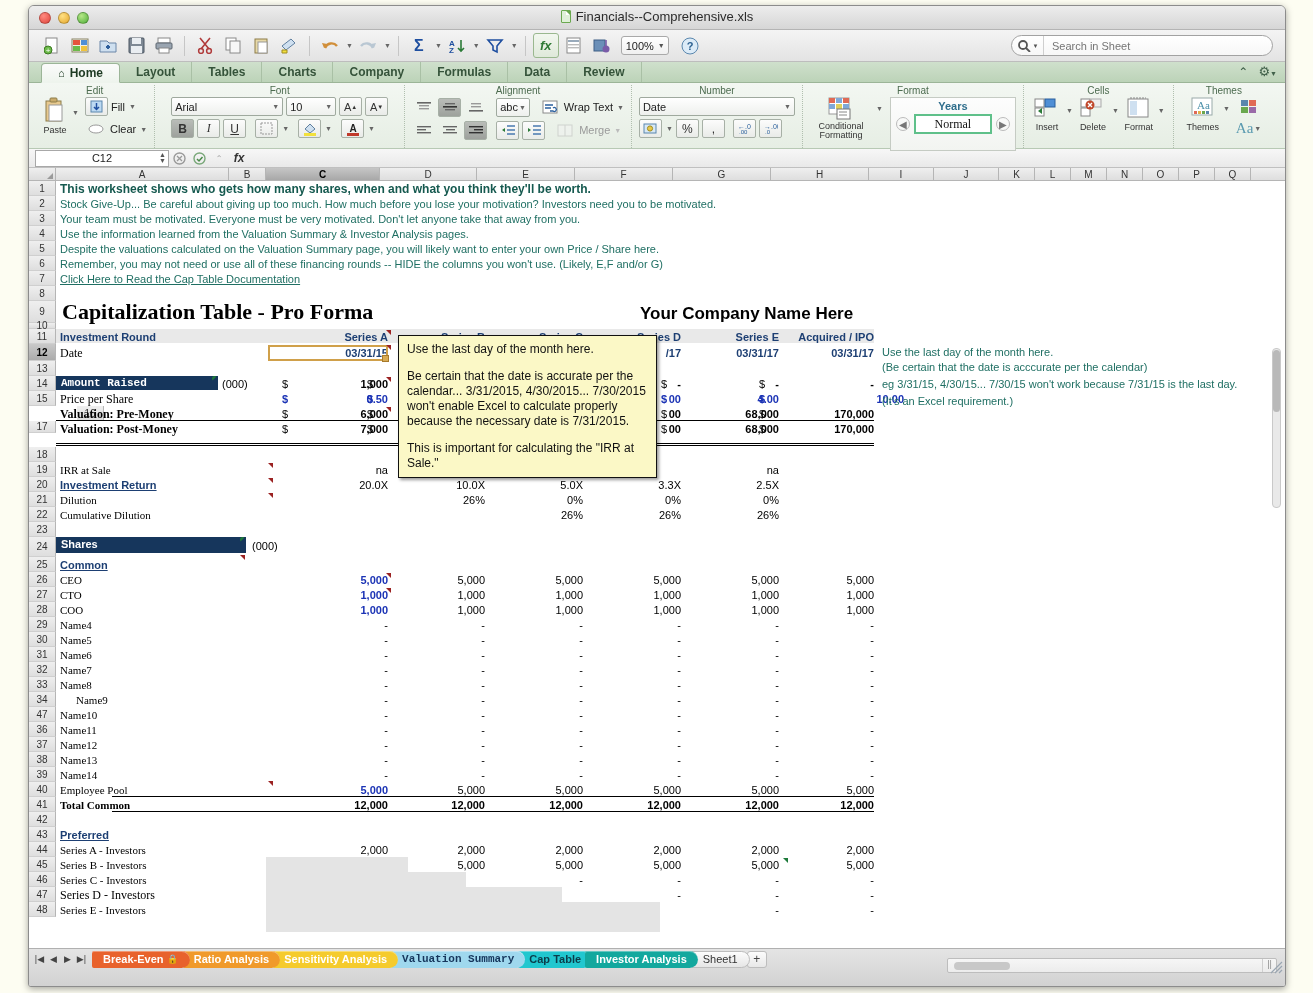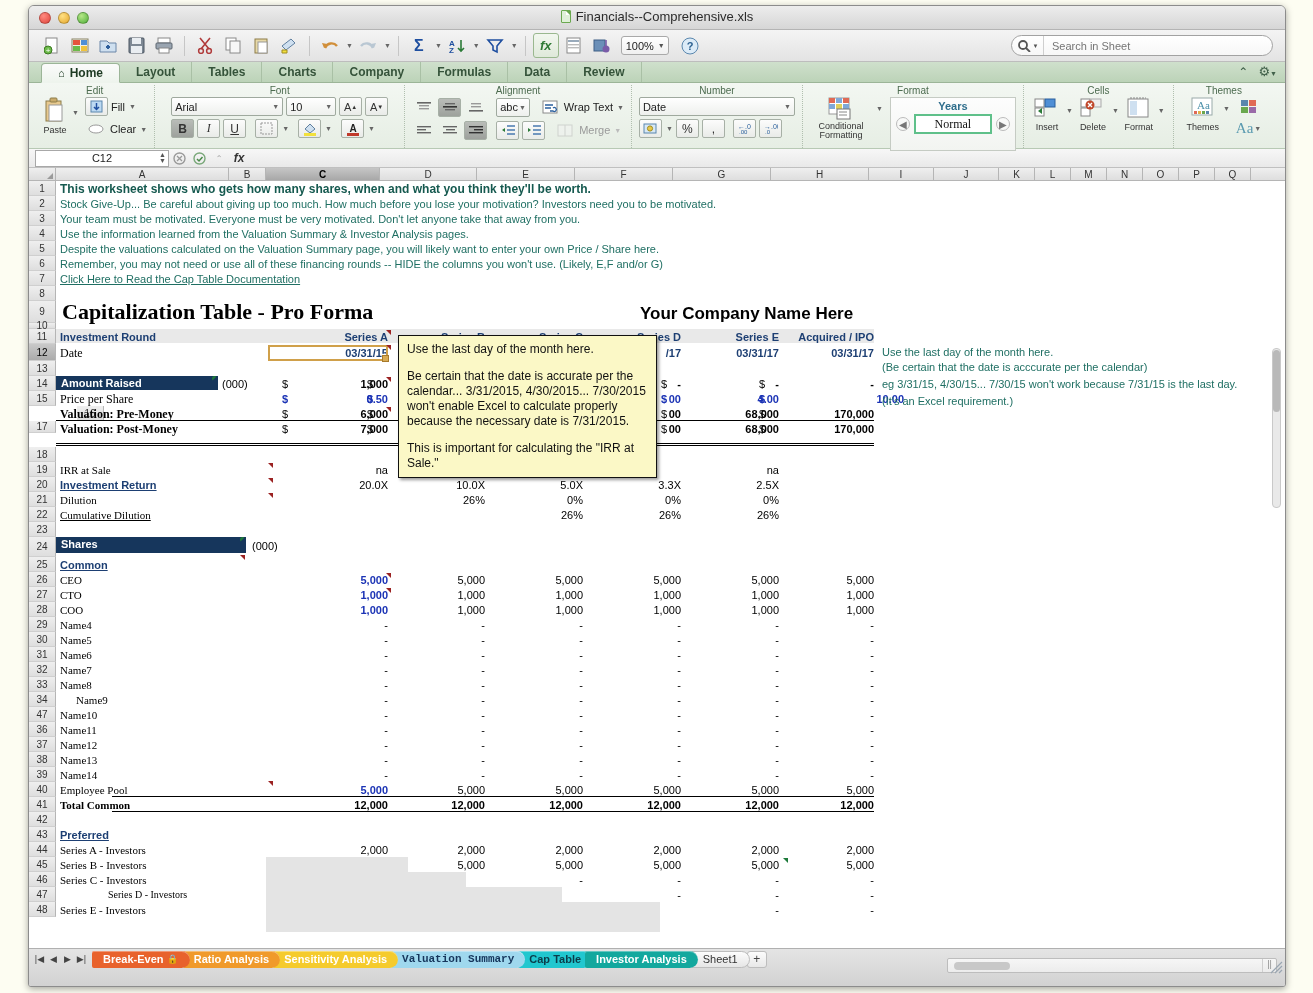--- a/index.html
+++ b/index.html
@@ -149,21 +149,21 @@
     border-right:1px solid #b5b5b5;height:12px;
   }
   .ch.sel{background:linear-gradient(#c6c6c6,#a8a8a8);color:#000;font-weight:bold;}
   #rows{position:relative;}
   .row{display:flex;height:15px;font-size:11px;}
   .rh{
     width:27px;min-width:27px;background:linear-gradient(#efefef,#dedede);
     border-right:1px solid #b5b5b5;border-bottom:1px solid #cfcfcf;
     font-size:10px;color:#333;display:flex;align-items:center;justify-content:center;
   }
-  .rh.sel{background:linear-gradient(#c9c9c9,#ababab);font-weight:normal;color:#000;}
+  .rh.sel{background:linear-gradient(#c9c9c9,#ababab);font-weight:bold;color:#000;}
   .cells{flex:1;position:relative;}
   
   #statusbar{
     position:absolute;left:0;right:0;bottom:0;height:38px;
     background:linear-gradient(#e4e4e4,#d2d2d2);border-top:1px solid #b0b0b0;
   }
   #tabrow{display:flex;align-items:center;height:20px;padding-left:4px;}
   .navbtns{display:flex;gap:1px;margin-right:4px;color:#444;font-size:9px;align-items:center;}
   .navbtns span{width:13px;text-align:center;}
   .stab{
@@ -984,21 +984,21 @@
           <div class="cell r navy b" style="left: 613px; width: 110px; top: 149px; line-height: 14px; font-size: 11px;">Series E</div>
           <div class="cell r navy b" style="left: 708px; width: 110px; top: 149px; line-height: 14px; font-size: 11px;">Acquired / IPO</div>
           <div class="redmark" style="left: 330px; top: 149px;"></div>
           <div class="cell blk serif" style="left: 4px; top: 165px; font-size: 12px; line-height: 14px;">Date</div>
           <div class="cell r navy b" style="left: 222px; width: 110px; top: 165px; line-height: 14px; font-size: 11px;">03/31/15</div>
           <div class="cell r navy b" style="left: 515px; width: 110px; top: 165px; line-height: 14px; font-size: 11px;">/17</div>
           <div class="cell r navy b" style="left: 613px; width: 110px; top: 165px; line-height: 14px; font-size: 11px;">03/31/17</div>
           <div class="cell r navy b" style="left: 708px; width: 110px; top: 165px; line-height: 14px; font-size: 11px;">03/31/17</div>
           <div id="selbox" style="left: 212px; top: 164px; width: 120px; height: 16px;"></div>
           <div class="redmark" style="left: 330px; top: 164px;"></div>
-          <div class="navyband" style="left: 0px; top: 195px; width: 162px; height: 14px;">
+          <div class="navyband" style="left: 0px; top: 195px; width: 162px; height: 14px; font-family: Liberation Mono, monospace;">
             <span>Amount Raised</span>
           </div>
           <div class="greenmark tl" style="left: 156px; top: 195px;"></div>
           <div class="cell blk" style="left: 166px; top: 196px; font-size: 11px; line-height: 14px;">(000)</div>
           <div class="cell blk" style="left: 226px; top: 196px; font-size: 11px; line-height: 14px;">$</div>
           <div class="cell r blk b" style="left: 222px; width: 110px; top: 196px; line-height: 14px; font-size: 11px;">1,000</div>
           <div class="cell blk" style="left: 311px; top: 196px; font-size: 11px; line-height: 14px;">$</div>
           <div class="cell blk" style="left: 409px; top: 196px; font-size: 11px; line-height: 14px;">$</div>
           <div class="cell blk" style="left: 507px; top: 196px; font-size: 11px; line-height: 14px;">$</div>
           <div class="cell r blk b" style="left: 515px; width: 110px; top: 196px; line-height: 14px; font-size: 11px;">-</div>
@@ -1054,21 +1054,21 @@
           <div class="cell r blk" style="left: 319px; width: 110px; top: 297px; line-height: 14px; font-size: 11px;">10.0X</div>
           <div class="cell r blk" style="left: 417px; width: 110px; top: 297px; line-height: 14px; font-size: 11px;">5.0X</div>
           <div class="cell r blk" style="left: 515px; width: 110px; top: 297px; line-height: 14px; font-size: 11px;">3.3X</div>
           <div class="cell r blk" style="left: 613px; width: 110px; top: 297px; line-height: 14px; font-size: 11px;">2.5X</div>
           <div class="cell blk serif" style="left: 4px; top: 312px; font-size: 11px; line-height: 14px;">Dilution</div>
           <div class="redmark" style="left: 212px; top: 312px;"></div>
           <div class="cell r blk" style="left: 319px; width: 110px; top: 312px; line-height: 14px; font-size: 11px;">26%</div>
           <div class="cell r blk" style="left: 417px; width: 110px; top: 312px; line-height: 14px; font-size: 11px;">0%</div>
           <div class="cell r blk" style="left: 515px; width: 110px; top: 312px; line-height: 14px; font-size: 11px;">0%</div>
           <div class="cell r blk" style="left: 613px; width: 110px; top: 312px; line-height: 14px; font-size: 11px;">0%</div>
-          <div class="cell blk serif" style="left: 4px; top: 327px; font-size: 11px; line-height: 14px; text-decoration: underline;">Cumulative Dilution</div>
+          <div class="cell blk serif" style="left: 4px; top: 327px; font-size: 11px; line-height: 14px;">Cumulative Dilution</div>
           <div class="cell r blk" style="left: 417px; width: 110px; top: 327px; line-height: 14px; font-size: 11px;">26%</div>
           <div class="cell r blk" style="left: 515px; width: 110px; top: 327px; line-height: 14px; font-size: 11px;">26%</div>
           <div class="cell r blk" style="left: 613px; width: 110px; top: 327px; line-height: 14px; font-size: 11px;">26%</div>
           <div class="navyband" style="left: 0px; top: 356px; width: 190px; height: 16px;">
             <span>Shares</span>
           </div>
           <div class="greenmark tl" style="left: 184px; top: 356px;"></div>
           <div class="cell blk" style="left: 196px; top: 358px; font-size: 11px; line-height: 14px;">(000)</div>
           <div class="cell navy u b" style="left: 4px; top: 377px; font-size: 11px; line-height: 14px;">Common</div>
           <div class="redmark" style="left: 184px; top: 374px;"></div>
@@ -1201,21 +1201,21 @@
           <div class="cell r blk" style="left: 319px; width: 110px; top: 677px; line-height: 14px; font-size: 11px;">5,000</div>
           <div class="cell r blk" style="left: 417px; width: 110px; top: 677px; line-height: 14px; font-size: 11px;">5,000</div>
           <div class="cell r blk" style="left: 515px; width: 110px; top: 677px; line-height: 14px; font-size: 11px;">5,000</div>
           <div class="cell r blk" style="left: 613px; width: 110px; top: 677px; line-height: 14px; font-size: 11px;">5,000</div>
           <div class="cell r blk" style="left: 708px; width: 110px; top: 677px; line-height: 14px; font-size: 11px;">5,000</div>
           <div class="cell blk serif" style="left: 4px; top: 692px; font-size: 11px; line-height: 14px;">Series C - Investors</div>
           <div class="cell r blk" style="left: 417px; width: 110px; top: 692px; line-height: 14px; font-size: 11px;">-</div>
           <div class="cell r blk" style="left: 515px; width: 110px; top: 692px; line-height: 14px; font-size: 11px;">-</div>
           <div class="cell r blk" style="left: 613px; width: 110px; top: 692px; line-height: 14px; font-size: 11px;">-</div>
           <div class="cell r blk" style="left: 708px; width: 110px; top: 692px; line-height: 14px; font-size: 11px;">-</div>
-          <div class="cell blk serif" style="left: 4px; top: 707px; font-size: 10px; line-height: 14px; margin-left: 48px;">Series D - Investors</div>
+          <div class="cell blk serif" style="left: 4px; top: 707px; font-size: 12px; line-height: 14px;">Series D - Investors</div>
           <div class="cell r blk" style="left: 515px; width: 110px; top: 707px; line-height: 14px; font-size: 11px;">-</div>
           <div class="cell r blk" style="left: 613px; width: 110px; top: 707px; line-height: 14px; font-size: 11px;">-</div>
           <div class="cell r blk" style="left: 708px; width: 110px; top: 707px; line-height: 14px; font-size: 11px;">-</div>
           <div class="cell blk serif" style="left: 4px; top: 722px; font-size: 11px; line-height: 14px;">Series E - Investors</div>
           <div class="cell r blk" style="left: 613px; width: 110px; top: 722px; line-height: 14px; font-size: 11px;">-</div>
           <div class="cell r blk" style="left: 708px; width: 110px; top: 722px; line-height: 14px; font-size: 11px;">-</div>
           <div class="greenmark" style="left: 727px; top: 677px;"></div>
           <div class="cell teal" style="left: 826px; top: 164px; font-size: 11px; line-height: 14px;">Use the last day of the month here.</div>
           <div class="cell teal" style="left: 826px; top: 179px; font-size: 11px; line-height: 14px;">(Be certain that the date is acccurate per the calendar)</div>
           <div class="cell teal" style="left: 826px; top: 196px; font-size: 11px; line-height: 14px;">eg 3/31/15, 4/30/15... 7/30/15 won't work because 7/31/15 is the last day.</div>

